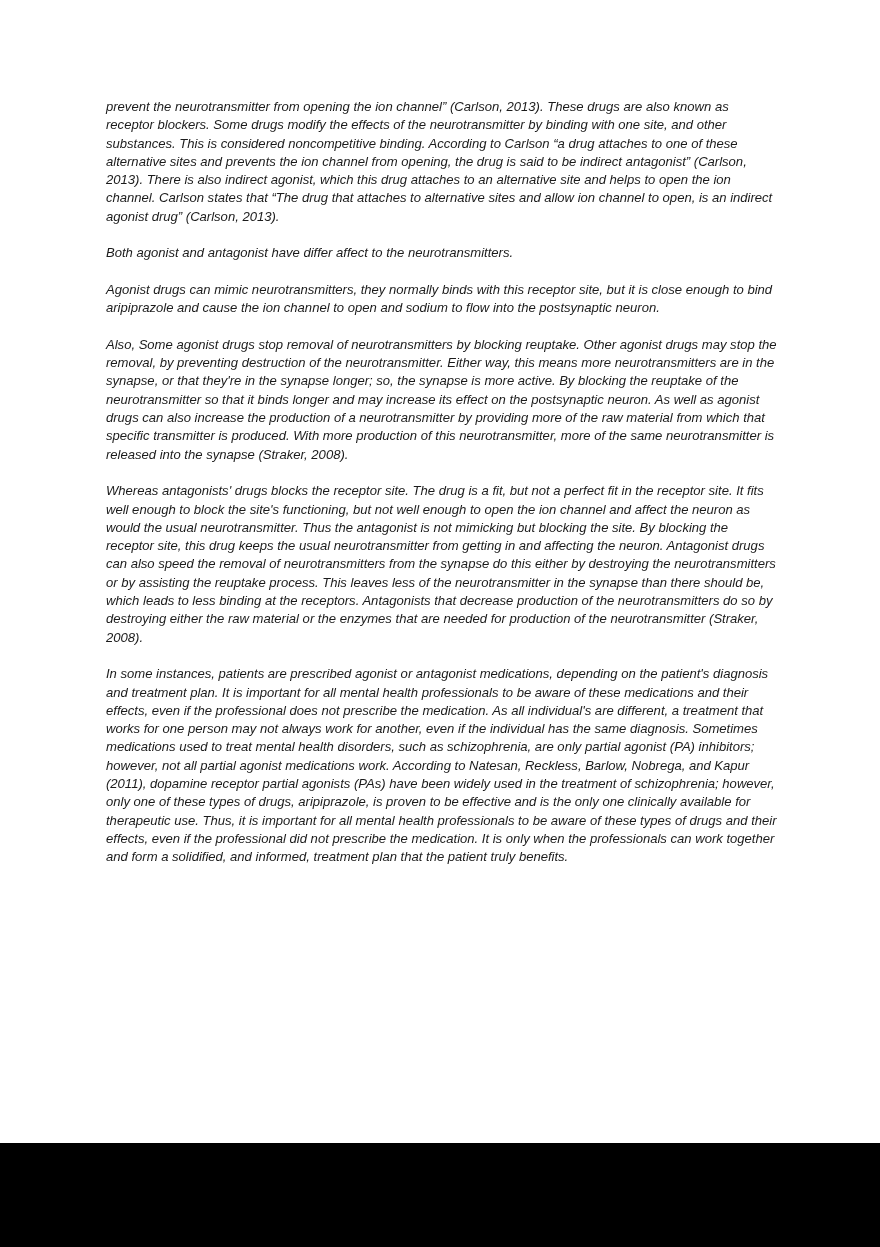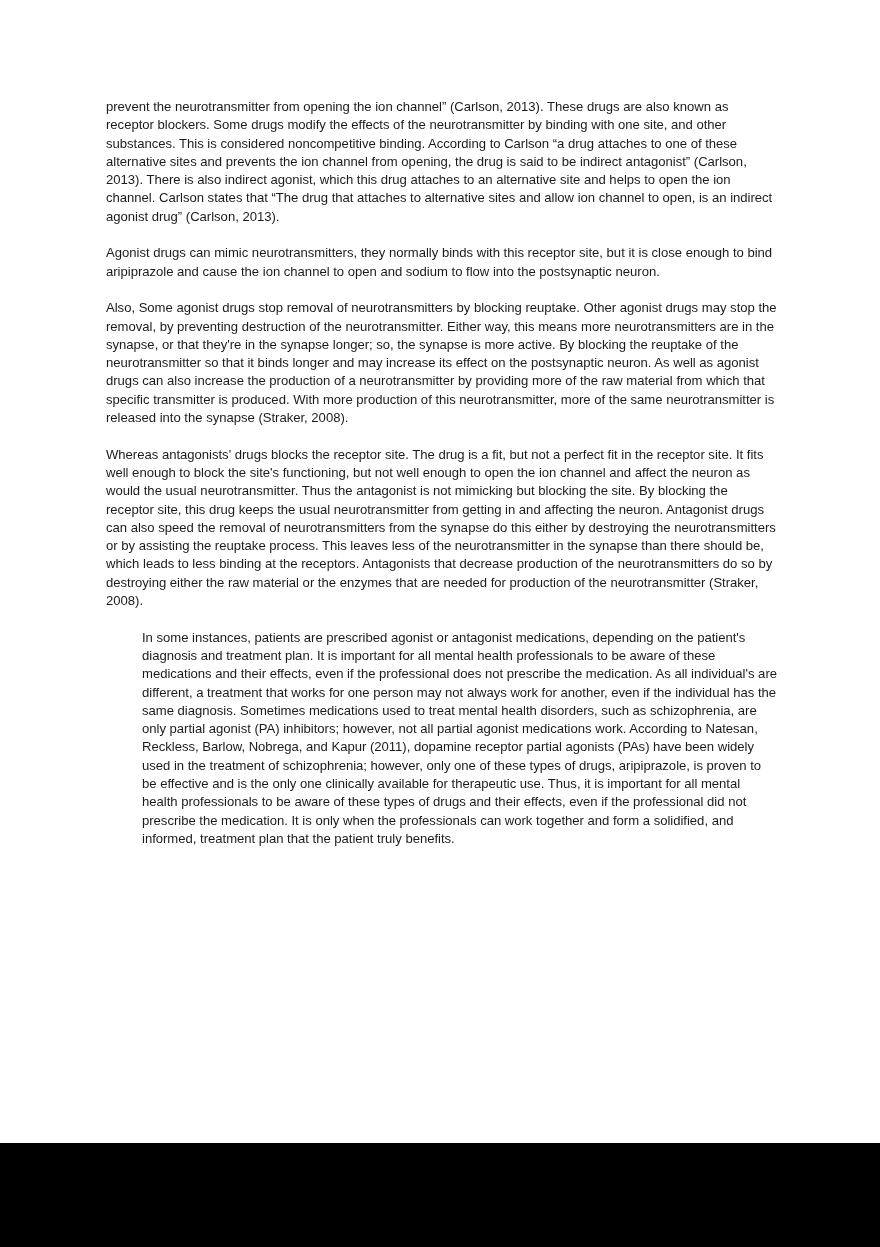--- a/index.html
+++ b/index.html
@@ -7,56 +7,57 @@
     padding: 0;
     background: #ffffff;
   }
   .page {
     position: relative;
     width: 880px;
     height: 1247px;
     background: #ffffff;
     overflow: hidden;
     font-family: "Liberation Sans", sans-serif;
+    font-style: italic;
   }
   .text-column {
     position: absolute;
     left: 106px;
     top: 98px;
     width: 672px;
   }
   .para {
     font-size: 13.1px;
     line-height: 18.3px;
     color: #1b1b1b;
     text-align: left;
     margin: 0 0 18.3px 0;
     letter-spacing: -0.02px;
     word-spacing: 0.02px;
   }
   .para:last-child {
     margin-bottom: 0;
-    margin-left: 36px;
   }
   .footer-bar {
     position: absolute;
     left: 0;
     top: 1143px;
     width: 880px;
     height: 104px;
     background: #000000;
   }
 </style>
 </head>
 <body>
 
 <div class="page">
 
   <div class="text-column">
     <p class="para">prevent the neurotransmitter from opening the ion channel” (Carlson, 2013). These drugs are also known as receptor blockers. Some drugs modify the effects of the neurotransmitter by binding with one site, and other substances. This is considered noncompetitive binding. According to Carlson “a drug attaches to one of these alternative sites and prevents the ion channel from opening, the drug is said to be indirect antagonist” (Carlson, 2013). There is also indirect agonist, which this drug attaches to an alternative site and helps to open the ion channel. Carlson states that “The drug that attaches to alternative sites and allow ion channel to open, is an indirect agonist drug” (Carlson, 2013).</p>
+    <p class="para">Both agonist and antagonist have differ affect to the neurotransmitters.</p>
     <p class="para">Agonist drugs can mimic neurotransmitters, they normally binds with this receptor site, but it is close enough to bind aripiprazole and cause the ion channel to open and sodium to flow into the postsynaptic neuron.</p>
     <p class="para">Also, Some agonist drugs stop removal of neurotransmitters by blocking reuptake. Other agonist drugs may stop the removal, by preventing destruction of the neurotransmitter. Either way, this means more neurotransmitters are in the synapse, or that they're in the synapse longer; so, the synapse is more active. By blocking the reuptake of the neurotransmitter so that it binds longer and may increase its effect on the postsynaptic neuron. As well as agonist drugs can also increase the production of a neurotransmitter by providing more of the raw material from which that specific transmitter is produced. With more production of this neurotransmitter, more of the same neurotransmitter is released into the synapse (Straker, 2008).</p>
     <p class="para">Whereas antagonists' drugs blocks the receptor site. The drug is a fit, but not a perfect fit in the receptor site. It fits well enough to block the site's functioning, but not well enough to open the ion channel and affect the neuron as would the usual neurotransmitter. Thus the antagonist is not mimicking but blocking the site. By blocking the receptor site, this drug keeps the usual neurotransmitter from getting in and affecting the neuron. Antagonist drugs can also speed the removal of neurotransmitters from the synapse do this either by destroying the neurotransmitters or by assisting the reuptake process. This leaves less of the neurotransmitter in the synapse than there should be, which leads to less binding at the receptors. Antagonists that decrease production of the neurotransmitters do so by destroying either the raw material or the enzymes that are needed for production of the neurotransmitter (Straker, 2008).</p>
     <p class="para">In some instances, patients are prescribed agonist or antagonist medications, depending on the patient's diagnosis and treatment plan. It is important for all mental health professionals to be aware of these medications and their effects, even if the professional does not prescribe the medication. As all individual's are different, a treatment that works for one person may not always work for another, even if the individual has the same diagnosis. Sometimes medications used to treat mental health disorders, such as schizophrenia, are only partial agonist (PA) inhibitors; however, not all partial agonist medications work. According to Natesan, Reckless, Barlow, Nobrega, and Kapur (2011), dopamine receptor partial agonists (PAs) have been widely used in the treatment of schizophrenia; however, only one of these types of drugs, aripiprazole, is proven to be effective and is the only one clinically available for therapeutic use. Thus, it is important for all mental health professionals to be aware of these types of drugs and their effects, even if the professional did not prescribe the medication. It is only when the professionals can work together and form a solidified, and informed, treatment plan that the patient truly benefits.</p>
   </div>
 
   <div class="footer-bar"></div>
 
 </div>
 

